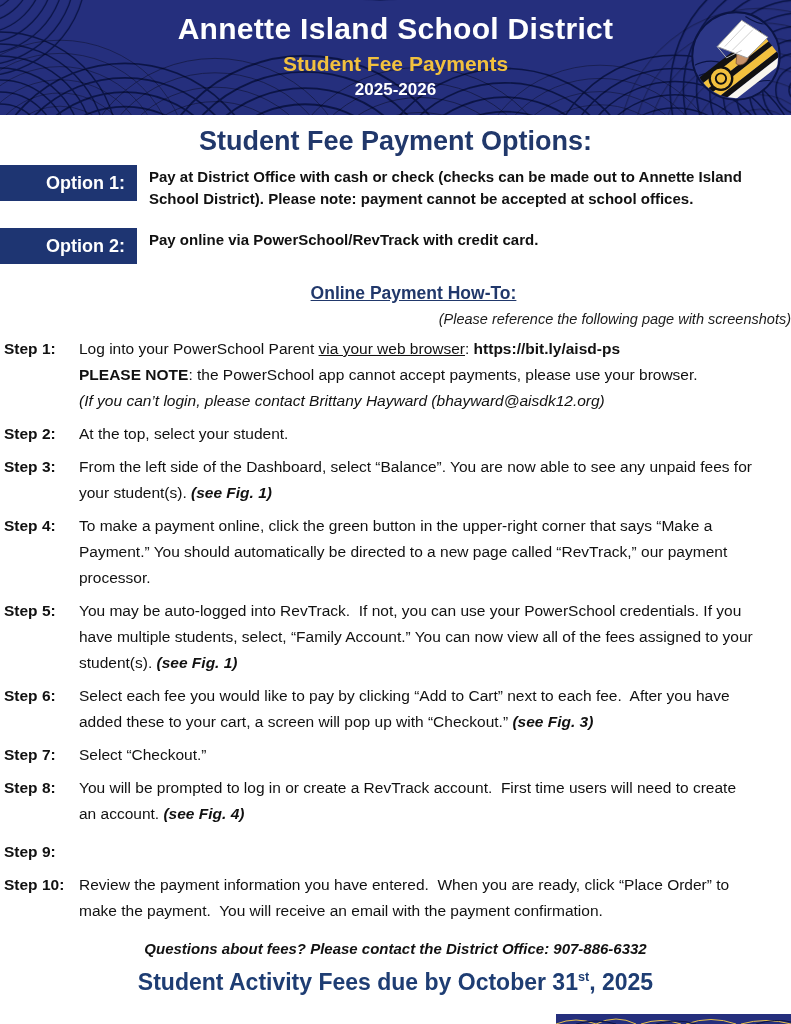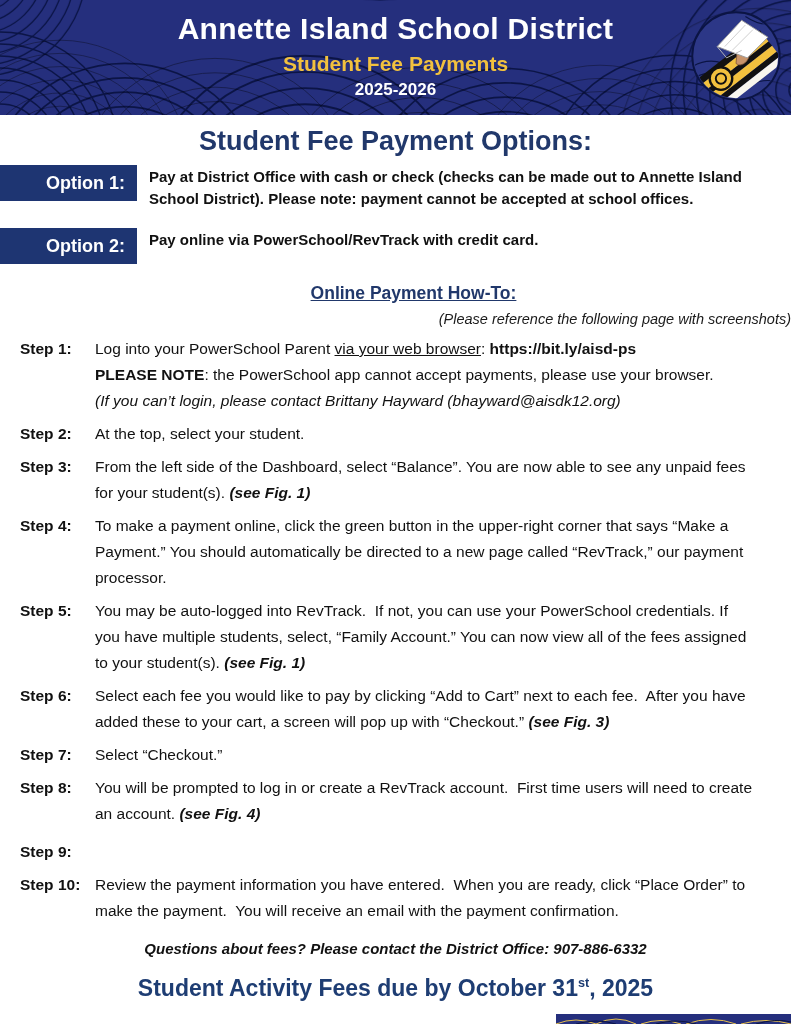--- a/index.html
+++ b/index.html
@@ -26,32 +26,32 @@
     font-weight:700;font-size:18px;line-height:24px;text-align:right;padding:6px 12px 6px 0;
   }
   .option-text{
     margin:0 14px 0 12px;padding-top:1px;font-weight:700;font-size:15px;line-height:21.5px;
     white-space:pre-wrap;
   }
   
   .howto-title{margin:2px 0 7px;text-align:center;font-size:17.5px;font-weight:700;color:#21386b;text-decoration:underline;padding-left:36px;}
   .howto-note{margin:0 0 9px;text-align:right;font-style:italic;font-size:14.5px;color:#1a1a1a;}
   
-  .steps{padding-left:20px;}
+  .steps{padding-left:4px;}
   .step-row{display:flex;margin-bottom:7px;}
   .step-row:nth-child(9){margin-top:12px;}
   .step-label{flex:none;width:75px;font-weight:700;font-size:15.5px;line-height:26px;}
   .step-text{flex:1;margin:0 34px 0 0;font-size:15.5px;line-height:26px;white-space:pre-wrap;}
   .seg-b{font-weight:700;}
   .seg-i{font-style:italic;}
   .seg-u{text-decoration:underline;}
   .url-link{font-weight:700;color:#111111;text-decoration:none;}
   
   .footer-q{margin:16px 4px 7px;text-align:center;font-weight:700;font-style:italic;font-size:15px;color:#111111;}
-  .footer-due{margin:18px;text-align:center;font-weight:700;font-size:23px;color:#1e3d73;}
+  .footer-due{margin:12px;text-align:center;font-weight:700;font-size:23px;color:#1e3d73;}
   .footer-due sup{font-size:0.55em;}
   .bottom-strip{position:absolute;right:0;bottom:0;width:235px;height:10px;line-height:0;}
 </style>
 </head>
 <body>
 
 <div class="page">
 
   <header class="banner">
     <svg class="waves" width="791" height="115" viewBox="0 0 791 115" aria-hidden="true">

